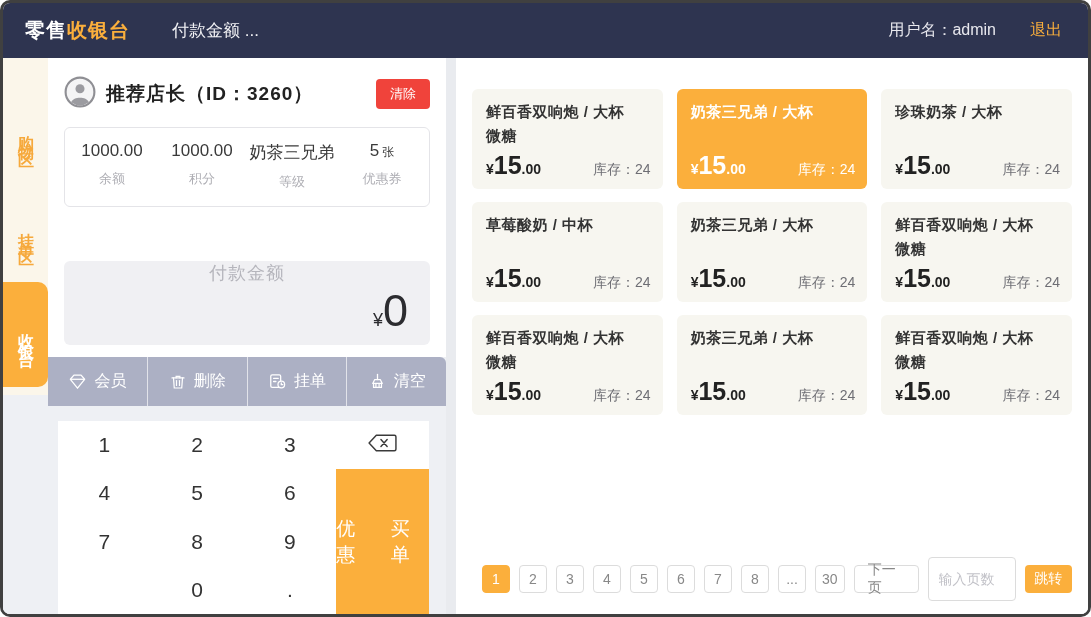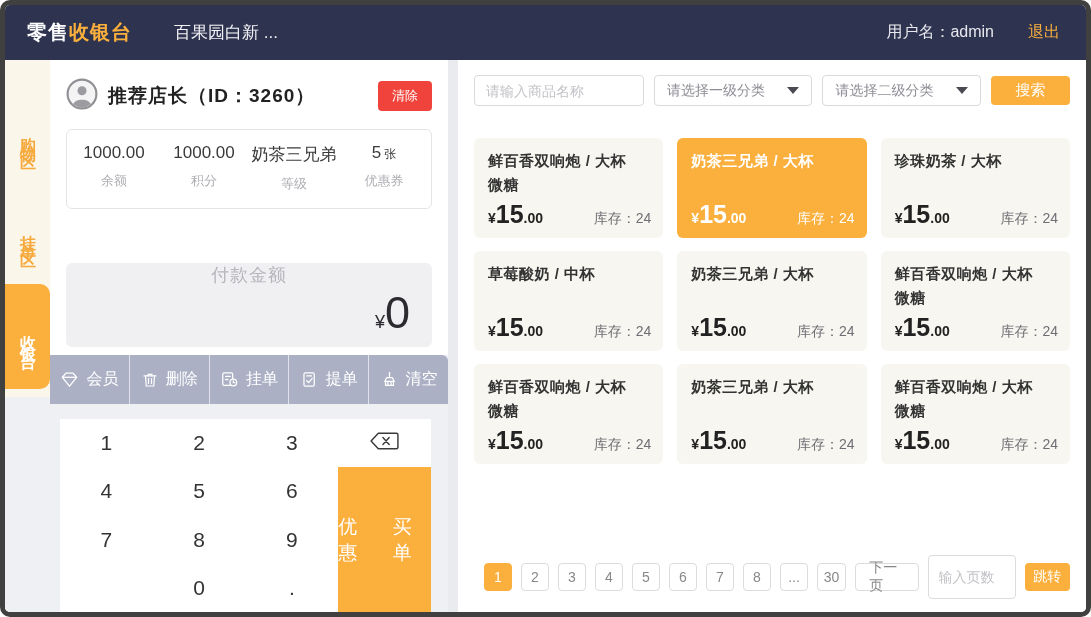--- a/index.html
+++ b/index.html
@@ -1,19 +1,19 @@
 <!DOCTYPE html>
 <html><head>
 <meta charset="utf-8">
 <style>
   * { margin:0; padding:0; box-sizing:border-box; }
   html,body { background:#ffffff; }
   body { font-family:"Liberation Sans","DejaVu Sans",sans-serif; }
 
-  .window { width:1091px; height:617px; border:5px solid #404040; border-radius:10px;
+  .window { width:1091px; height:617px; border:3px solid #404040; border-radius:10px;
             overflow:hidden; display:flex; flex-direction:column; background:#fff; }
 
   
   .topbar { flex:0 0 55px; background:#2E3450; display:flex; align-items:center; color:#fff; }
   .brand { margin-left:22px; font-size:20px; font-weight:bold; letter-spacing:1px; }
   .brand .suffix { color:#FBAF3C; }
   .store { margin-left:42px; font-size:17px; color:#f2f2f5; cursor:pointer; }
   .tb-spacer { flex:1; }
   .username { font-size:16px; color:#e8e8ee; }
   .logout { color:#FBAF3C; font-size:16px; margin:0 26px 0 34px; cursor:pointer; }
@@ -72,21 +72,21 @@
   .search-input { width:170px; height:31px; border:1px solid #d9d9de; border-radius:4px;
                   padding:0 11px; font-size:14px; color:#333; outline:none; }
   .search-input::placeholder { color:#c2c2c8; }
   .select { width:160px; height:31px; border:1px solid #d9d9de; border-radius:4px; background:#fff;
             display:flex; align-items:center; padding:0 12px; font-size:14px; color:#8d8d95; cursor:pointer; }
   .caret { margin-left:auto; width:0; height:0; border-left:6px solid transparent;
            border-right:6px solid transparent; border-top:7px solid #4a4a52; }
   .search-btn { margin-left:auto; width:80px; height:29px; background:#FBAF3C; color:#fff;
                 border:none; border-radius:4px; font-size:15px; cursor:pointer; }
 
-  .grid { margin-top:32px; display:grid; grid-template-columns:repeat(3,1fr);
+  .grid { margin-top:16px; display:grid; grid-template-columns:repeat(3,1fr);
           column-gap:14px; row-gap:13px; }
   .card { background:#F7F6F0; border-radius:6px; height:100px; padding:11px 14px;
           position:relative; cursor:pointer; }
   .card .name { font-size:15px; font-weight:bold; color:#333; line-height:1.6; letter-spacing:.5px; }
   .price-row { position:absolute; left:14px; right:12px; bottom:9px; display:flex; align-items:baseline; }
   .cur { font-size:14px; font-weight:bold; color:#222; }
   .pmain { font-size:25px; font-weight:bold; color:#222; }
   .pdec { font-size:14px; font-weight:bold; color:#222; }
   .stock { margin-left:auto; font-size:14px; color:#6e6e74; }
   .card.selected { background:#FBAF3C; }
@@ -107,21 +107,21 @@
 </style>
 </head>
 <body>
 
 <div class="window">
 
   <div class="topbar">
     <div class="brand">
       <span>零售</span><span class="suffix">收银台</span>
     </div>
-    <div class="store">百果园白新 ...</div>
+    <div class="store">付款金额 ...</div>
     <div class="tb-spacer"></div>
     <div class="username">用户名：admin</div>
     <div class="logout">退出</div>
   </div>
 
   <div class="main">
 
     <div class="strip">
       <div class="strip-cream">
         <div class="vtab">
@@ -205,30 +205,20 @@
           <span>
             <svg width="19" height="19" viewBox="0 0 24 24" fill="none" stroke="#fff" stroke-width="1.6" stroke-linecap="round">
               <rect x="3.5" y="3.5" width="12.5" height="16" rx="1.8"></rect>
                 <path d="M7 8 H13"></path>
                 <path d="M7 12 H10"></path>
               <circle cx="16.8" cy="15.8" r="4.2" fill="#ACB0C4"></circle>
                 <path d="M16.8 13.8 V15.8 H18.8"></path>
             </svg>
           </span>
           <span>挂单</span>
-        </div>
-        <div class="action-btn">
-          <span>
-            <svg width="19" height="19" viewBox="0 0 24 24" fill="none" stroke="#fff" stroke-width="1.6" stroke-linecap="round" stroke-linejoin="round">
-              <rect x="5" y="3.5" width="13" height="17" rx="1.8"></rect>
-                <path d="M8.5 7.5 H14.5"></path>
-                <path d="M8.5 13.5 L11 16 L15.5 10.5"></path>
-            </svg>
-          </span>
-          <span>提单</span>
         </div>
         <div class="action-btn">
           <span>
             <svg width="19" height="19" viewBox="0 0 24 24" fill="none" stroke="#fff" stroke-width="1.6" stroke-linecap="round" stroke-linejoin="round">
               <path d="M12 3 V9.5"></path>
                 <path d="M8.5 9.5 H15.5 L18 14.5 H6 Z"></path>
                 <path d="M7 14.5 V19.5 H17 V14.5"></path>
                 <path d="M10 15 V19"></path>
                 <path d="M14 15 V19"></path>
             </svg>
@@ -264,32 +254,20 @@
           <div class="key">0</div>
           <div class="key">.</div>
         </div>
       </div>
     </div>
 
     <div class="divider"></div>
 
     <div class="rightpanel">
 
-      <div class="search-row">
-        <input class="search-input" placeholder="请输入商品名称" style="">
-        <div class="select">
-          <span>请选择一级分类</span>
-          <span class="caret"></span>
-        </div>
-        <div class="select">
-          <span>请选择二级分类</span>
-          <span class="caret"></span>
-        </div>
-        <button class="search-btn">搜索</button>
-      </div>
 
       <div class="grid">
 
         <div class="card">
           <div class="name"><span>鲜百香双响炮 / 大杯</span><br><span>微糖</span></div>
           <div class="price-row">
             <span class="cur">¥</span>
               <span class="pmain">15</span>
               <span class="pdec">.00</span>
             <span class="stock"><span>库存：</span><span>24</span></span>

